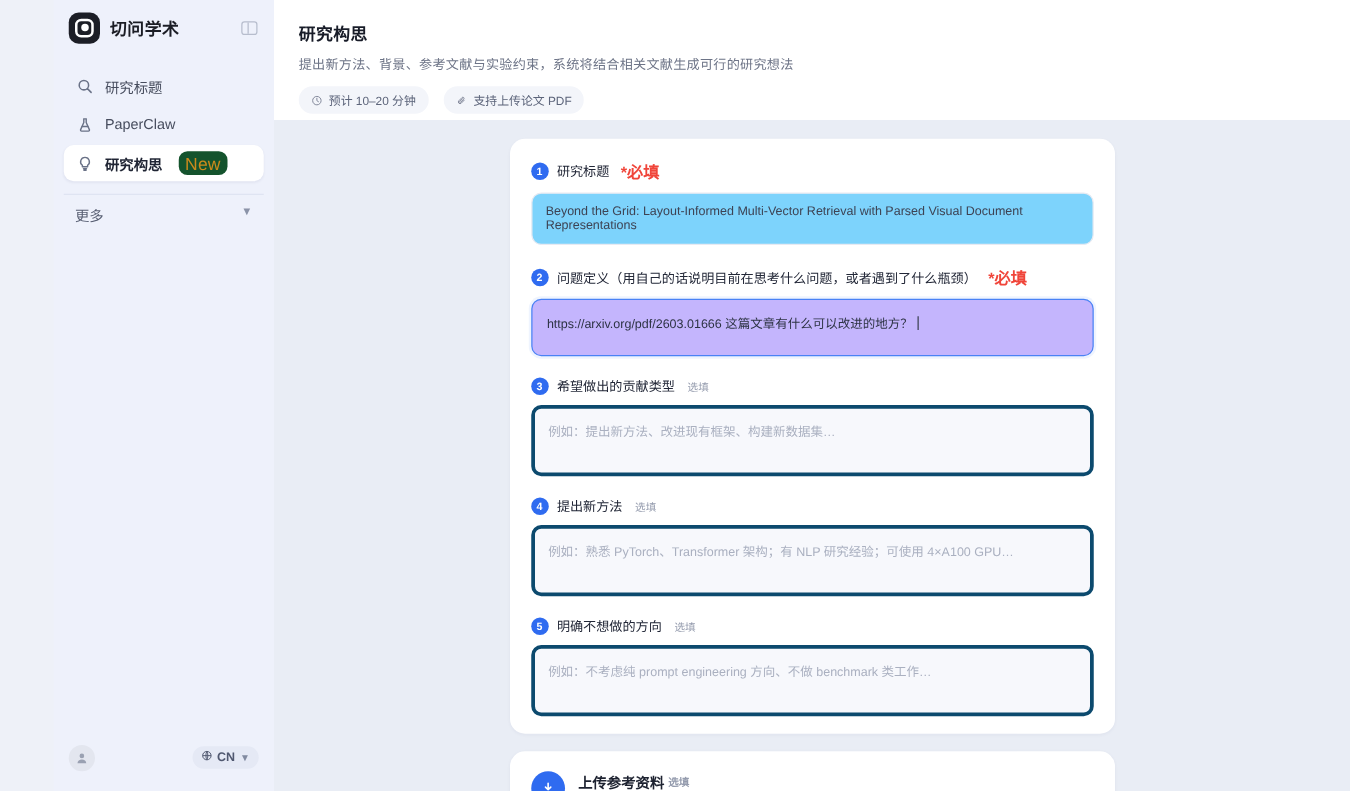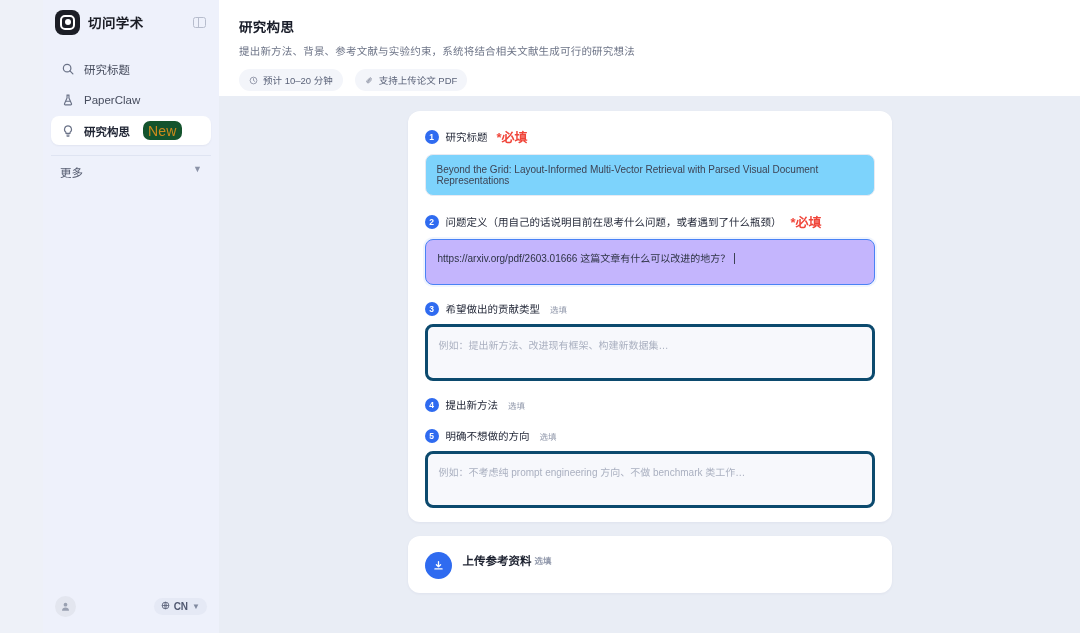--- a/index.html
+++ b/index.html
@@ -283,20 +283,21 @@
             </div>
             <div class="textarea-box">例如：提出新方法、改进现有框架、构建新数据集…</div>
           </div>
 
           <div class="field">
             <div class="field-head">
               <span class="num">4</span>
               <span class="field-label">提出新方法</span>
               <span class="opt">选填</span>
             </div>
+            <div class="textarea-box">例如：熟悉 PyTorch、Transformer 架构；有 NLP 研究经验；可使用 4×A100 GPU…</div>
           </div>
 
           <div class="field">
             <div class="field-head">
               <span class="num">5</span>
               <span class="field-label">明确不想做的方向</span>
               <span class="opt">选填</span>
             </div>
             <div class="textarea-box">例如：不考虑纯 prompt engineering 方向、不做 benchmark 类工作…</div>
           </div>

